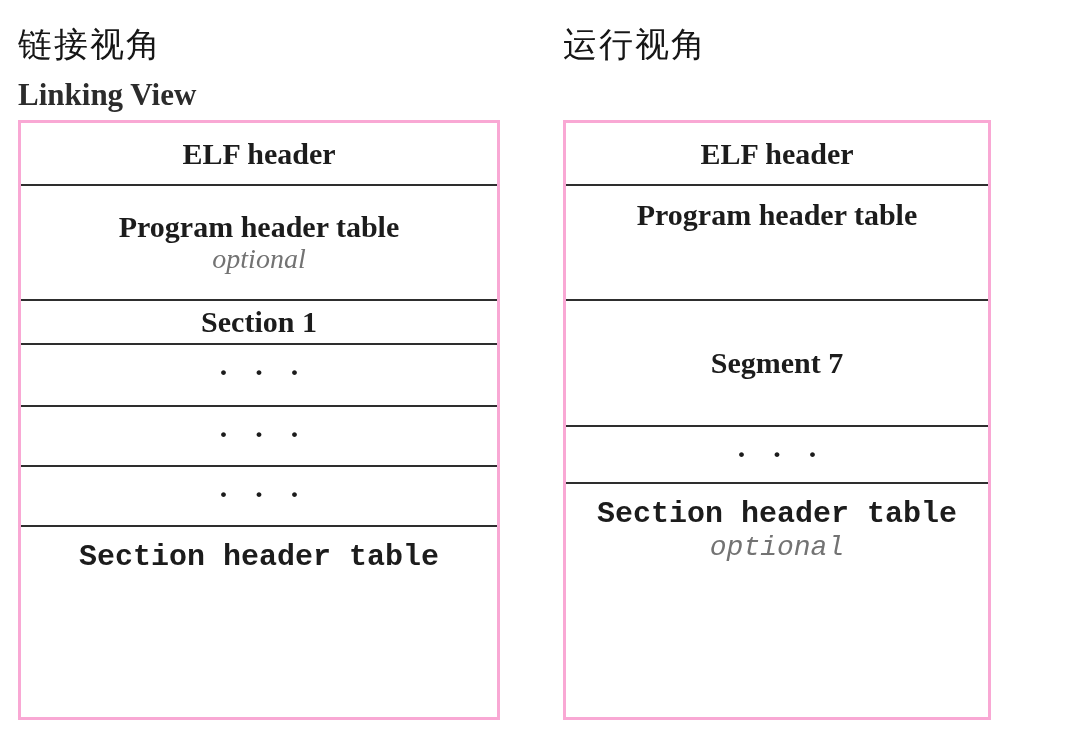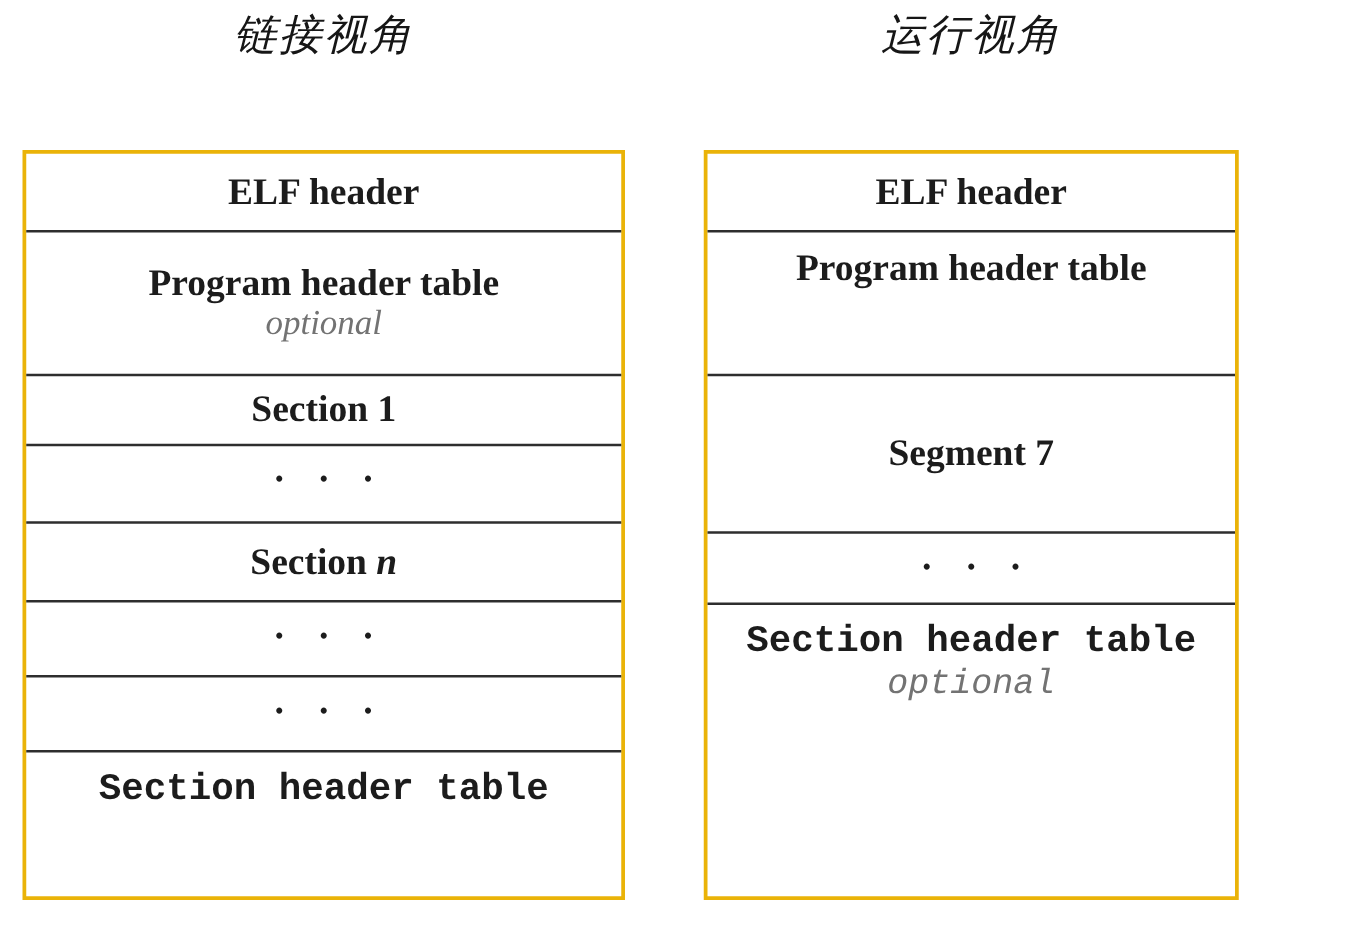--- a/index.html
+++ b/index.html
@@ -26,25 +26,23 @@
     position: absolute;
     top: 0;
     height: 747px;
   }
   .column.left  { left: 18px;  width: 482px; }
   .column.right { left: 563px; width: 428px; }
 
   
   .heading-block {
     position: absolute;
-    top: 0;
+    top: 16px;
     left: 0;
     right: 0;
-    text-align: center;
-    font-style: italic;
   }
   .heading-cn {
     font-family: "DejaVu Sans", "Liberation Sans", sans-serif;
     font-size: 34px;
     font-weight: 400;
     line-height: 56px;
     letter-spacing: 2px;
     color: #161616;
     height: 56px;
   }
@@ -57,21 +55,21 @@
     color: #2c2c2c;
   }
 
   
   .box {
     position: absolute;
     left: 0;
     right: 0;
     top: 120px;
     height: 600px;
-    border: 3px solid #eab308;
+    border: 3px solid #f9a8d4;
     box-sizing: border-box;
     background: #ffffff;
     display: flex;
     flex-direction: column;
   }
 
   .row {
     position: relative;
     box-sizing: border-box;
     border-bottom: 2px solid #2e2e2e;
@@ -120,44 +118,42 @@
 </style>
 </head>
 <body>
 
 <div class="figure">
 
   <div class="column left">
 
     <div class="heading-block">
       <div class="heading-cn">链接视角</div>
+      <div class="heading-en">Linking View</div>
     </div>
 
     <div class="box">
 
       <div class="row" style="height:63px">
         <div class="row-label">ELF header</div>
       </div>
 
       <div class="row" style="height:115px">
         <div class="row-label">Program header table</div>
         <div class="row-sub">optional</div>
       </div>
 
-      <div class="row" style="height:56px">
+      <div class="row" style="height:44px">
         <div class="row-label">Section 1</div>
       </div>
 
       <div class="row ellipsis-row" style="height:62px">
         <div class="row-ellipsis">· · ·</div>
       </div>
 
-      <div class="row" style="height:63px">
-        <div class="row-label"><span>Section </span><span class="ital">n</span></div>
-      </div>
 
       <div class="row ellipsis-row" style="height:60px">
         <div class="row-ellipsis">· · ·</div>
       </div>
 
       <div class="row ellipsis-row" style="height:60px">
         <div class="row-ellipsis">· · ·</div>
       </div>
 
       <div class="row" style="height:109px; justify-content:flex-start; padding-top:14px">

